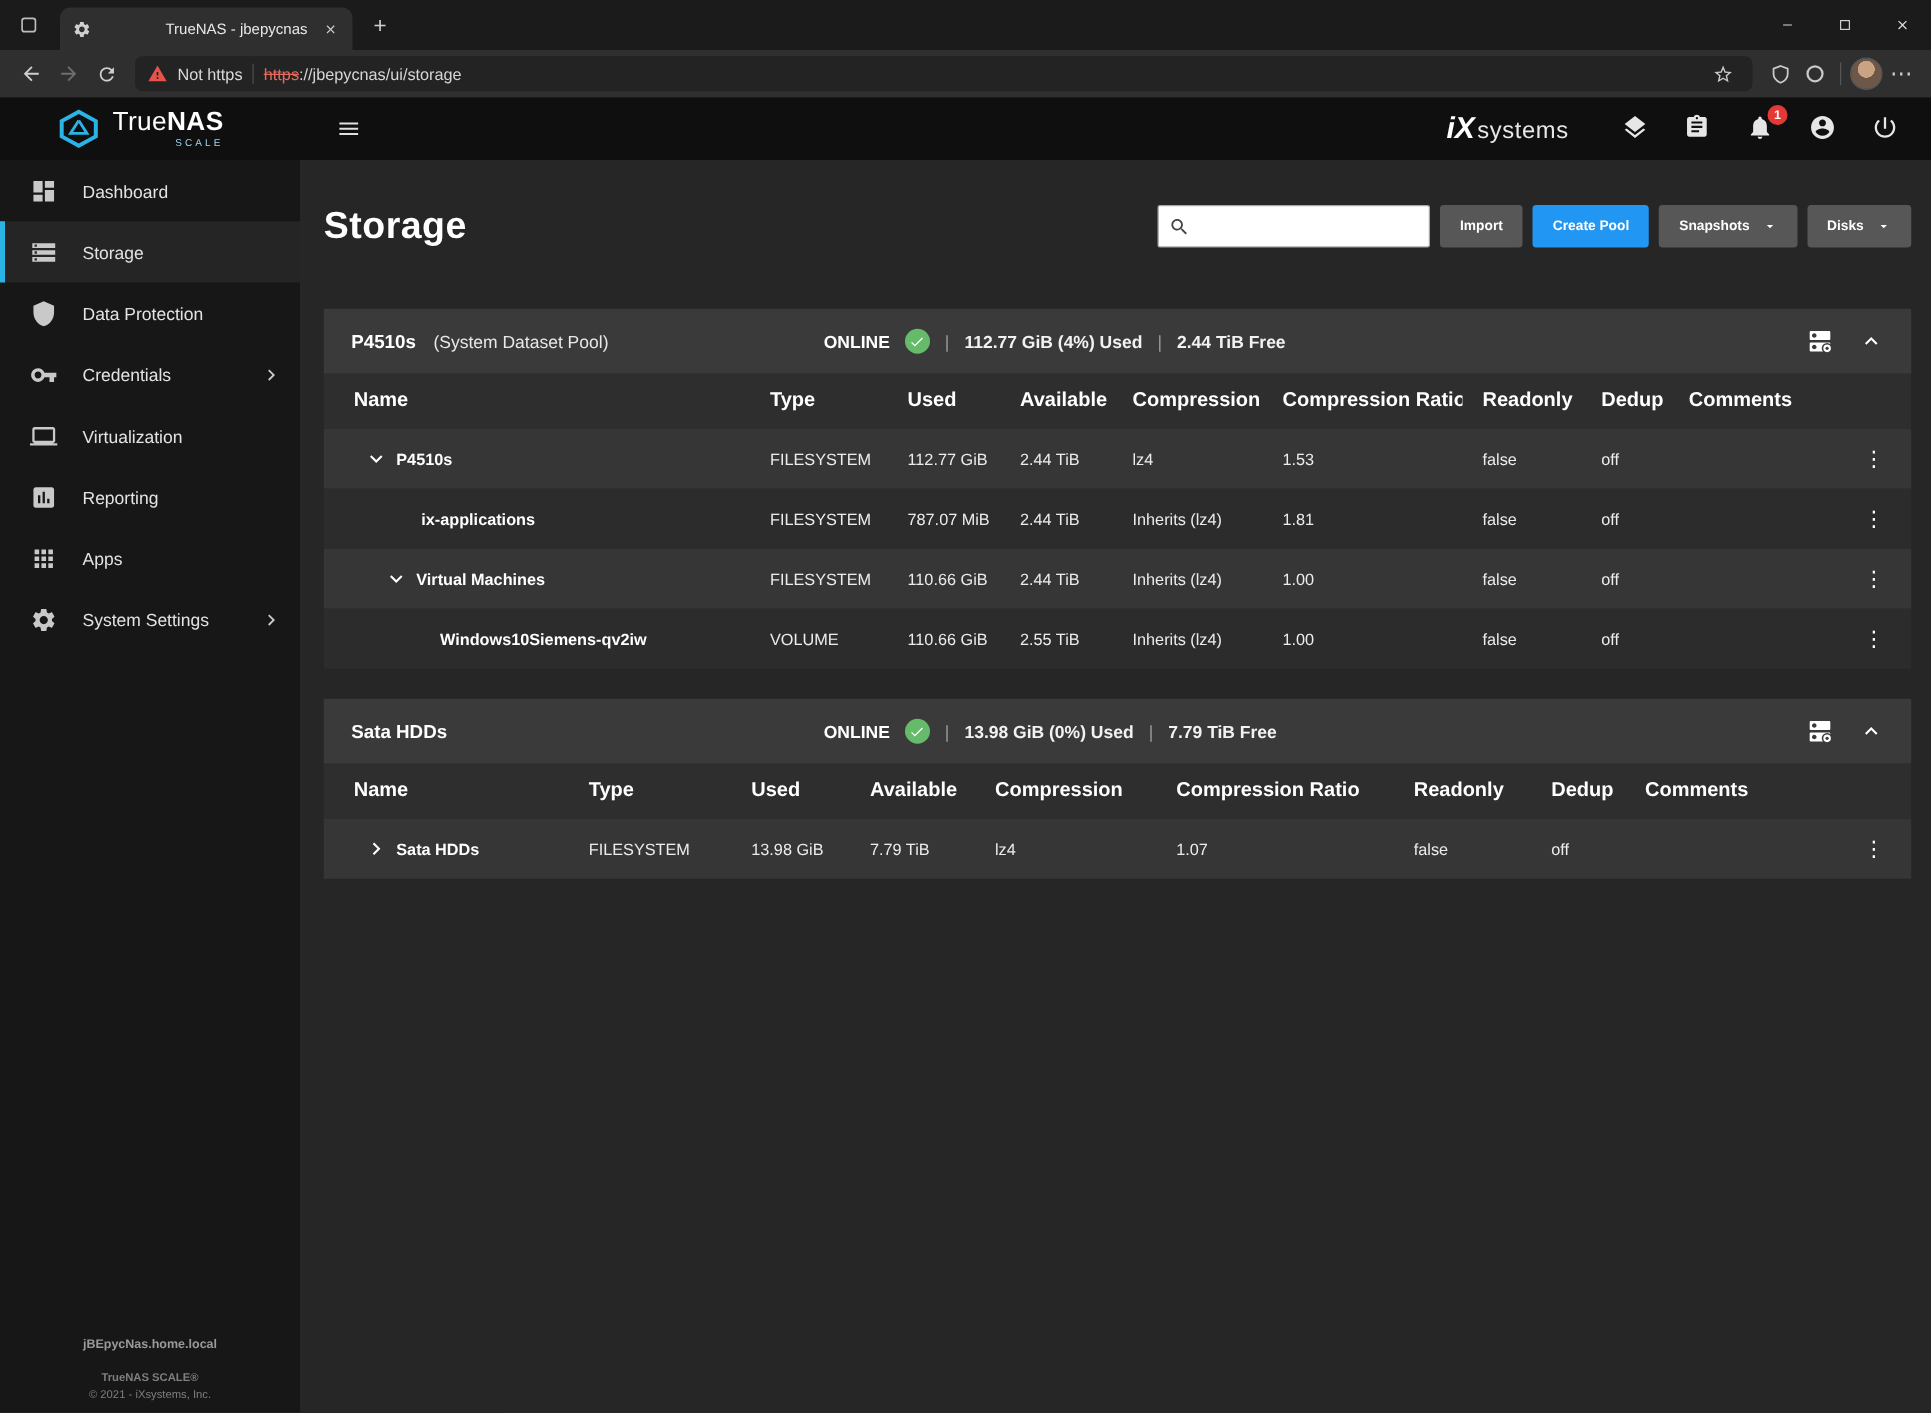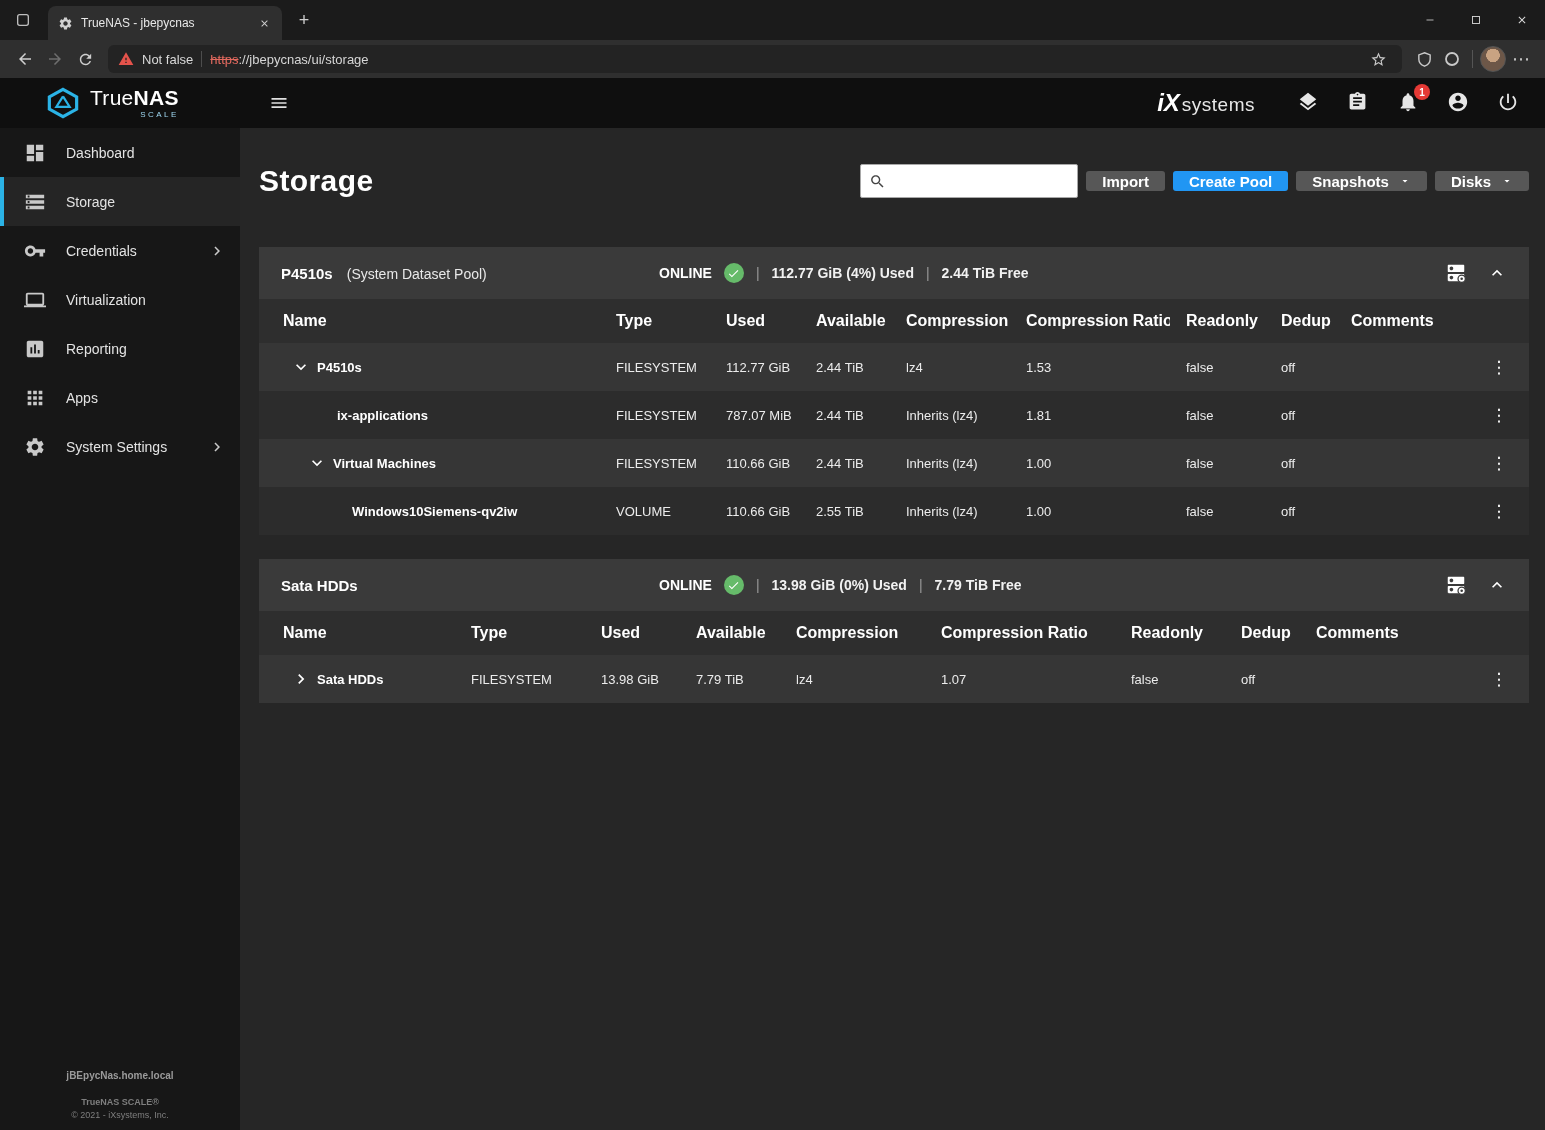--- a/index.html
+++ b/index.html
@@ -10,21 +10,21 @@
   }
   *{box-sizing:border-box;margin:0;padding:0;}
   body{width:1545px;height:1130px;overflow:hidden;background:var(--mainbg);
        font-family:"Liberation Sans",sans-serif;color:#fff;}
   svg{display:block;}
 
   
   .tab-strip{height:40px;background:var(--tabstrip);display:flex;align-items:center;}
   .tab-actions{width:30px;height:28px;margin-left:8px;border-radius:4px;display:flex;align-items:center;justify-content:center;color:#bdbdbd;}
   .tab{width:234px;height:34px;align-self:flex-end;background:var(--toolbar);border-radius:8px 8px 0 0;display:flex;align-items:center;padding:0 8px 0 10px;margin-left:10px;gap:8px;}
-  .tab-title{flex:1;font-size:12px;color:#e8e8e8;white-space:nowrap;overflow:hidden;}
+  .tab-title{flex:1;font-size:12px;color:#e8e8e8;white-space:nowrap;overflow:hidden;text-align:right;}
   .tab-close{width:20px;height:20px;border-radius:4px;display:flex;align-items:center;justify-content:center;color:#cfcfcf;}
   .new-tab{width:28px;height:28px;margin-left:8px;display:flex;align-items:center;justify-content:center;color:#cfcfcf;font-size:18px;border-radius:4px;}
   .win-controls{margin-left:auto;display:flex;height:40px;}
   .win-btn{width:46px;height:40px;display:flex;align-items:center;justify-content:center;color:#dadada;}
 
   .toolbar{height:38px;background:var(--toolbar);display:flex;align-items:center;padding:0 10px;}
   .nav-btn{width:30px;height:30px;display:flex;align-items:center;justify-content:center;color:#cfcfcf;border-radius:4px;}
   .nav-btn.disabled{color:#6e6e6e;}
   .omnibox{flex:1;height:28px;background:var(--omnibox);border-radius:6px;margin:0 8px;display:flex;align-items:center;padding:0 10px;gap:8px;font-size:13px;}
   .omni-sep{width:1px;height:16px;background:#4d4d4d;}
@@ -61,21 +61,21 @@
   .side-host{font-size:10px;font-weight:700;color:#9a9a9a;margin-bottom:16px;}
   .side-prod{font-size:9px;font-weight:700;color:#7f7f7f;margin-bottom:3px;}
   .side-copy{font-size:9px;color:#7f7f7f;}
 
   main{flex:1;padding:0 16px 0 19px;background:var(--mainbg);}
   .title-row{display:flex;align-items:center;margin-top:34px;height:38px;}
   .page-title{font-size:30px;font-weight:700;letter-spacing:.4px;}
   .search-box{margin-left:auto;width:218px;height:34px;background:#fff;border:1px solid #a8a8a8;border-radius:2px;display:flex;align-items:center;padding:0 8px;gap:6px;}
   .search-box svg{color:#444;flex:none;}
   .search-box input{flex:1;min-width:0;border:0;outline:0;background:transparent;font-size:14px;color:#222;font-family:inherit;}
-  .btn{height:20px;margin-left:8px;border:0;border-radius:3px;background:#575757;color:#fff;font-size:15px;font-weight:700;font-family:inherit;padding:0 16px;display:flex;align-items:center;gap:10px;cursor:pointer;}
+  .btn{height:34px;margin-left:8px;border:0;border-radius:3px;background:#575757;color:#fff;font-size:11px;font-weight:700;font-family:inherit;padding:0 16px;display:flex;align-items:center;gap:10px;cursor:pointer;}
   .btn.primary{background:var(--accent);}
 
   
   .card{margin-top:47px;}
   .card + .card{margin-top:24px;}
   .card-header{height:52px;background:var(--cardheader);display:flex;align-items:center;padding:0 22px;}
   .pool-title{width:378px;display:flex;align-items:baseline;gap:14px;}
   .pool-name{font-size:15px;font-weight:700;}
   .pool-sub{font-size:14px;color:#e8e8e8;}
   .pool-status{display:flex;align-items:center;gap:12px;font-size:14px;}
@@ -162,21 +162,21 @@
     <svg width="17" height="17" viewBox="0 0 24 24" fill="currentColor">
         <path d="M17.65 6.35C16.2 4.9 14.21 4 12 4c-4.42 0-7.99 3.58-7.99 8s3.57 8 7.99 8c3.73 0 6.84-2.55 7.73-6h-2.08c-.82 2.33-3.04 4-5.65 4-3.31 0-6-2.69-6-6s2.69-6 6-6c1.66 0 3.14.69 4.22 1.78L13 11h7V4l-2.35 2.35z"></path>
       </svg>
   </div>
   <div class="omnibox">
     <span>
       <svg width="16" height="16" viewBox="0 0 24 24" fill="#e5534b">
           <path d="M1 21h22L12 2 1 21zm12-3h-2v-2h2v2zm0-4h-2v-4h2v4z"></path>
         </svg>
     </span>
-    <span class="not-secure">Not false</span>
+    <span class="not-secure">Not https</span>
     <span class="omni-sep"></span>
     <span class="url"><span class="scheme">https</span><span>://jbepycnas/ui/storage</span></span>
     <span class="omni-spacer"></span>
     <span class="tb-icon">
       <svg width="17" height="17" viewBox="0 0 24 24" fill="currentColor">
           <path d="M22 9.24l-7.19-.62L12 2 9.19 8.63 2 9.24l5.46 4.73L5.82 21 12 17.27 18.18 21l-1.63-7.03L22 9.24zM12 15.4l-3.76 2.27 1-4.28-3.32-2.88 4.38-.38L12 6.1l1.71 4.04 4.38.38-3.32 2.88 1 4.28L12 15.4z"></path>
         </svg>
     </span>
   </div>
   <div class="tb-icon">
@@ -259,20 +259,28 @@
         </span>
       <span>Dashboard</span>
     </div>
     <div class="side-item active">
       <span class="s-icon">
           <svg width="22" height="22" viewBox="0 0 24 24" fill="currentColor">
             <path d="M2 20h20v-4H2v4zm2-3h2v2H4v-2zM2 4v4h20V4H2zm4 3H4V5h2v2zm-4 7h20v-4H2v4zm2-3h2v2H4v-2z"></path>
           </svg>
         </span>
       <span>Storage</span>
+    </div>
+    <div class="side-item">
+      <span class="s-icon">
+          <svg width="22" height="22" viewBox="0 0 24 24" fill="currentColor">
+            <path d="M12 1L3 5v6c0 5.55 3.84 10.74 9 12 5.16-1.26 9-6.45 9-12V5l-9-4z"></path>
+          </svg>
+        </span>
+      <span>Data Protection</span>
     </div>
     <div class="side-item">
       <span class="s-icon">
           <svg width="22" height="22" viewBox="0 0 24 24" fill="currentColor">
             <path d="M12.65 10C11.83 7.67 9.61 6 7 6c-3.31 0-6 2.69-6 6s2.69 6 6 6c2.61 0 4.83-1.67 5.65-4H17v4h4v-4h2v-4H12.65zM7 15c-1.65 0-3-1.35-3-3s1.35-3 3-3 3 1.35 3 3-1.35 3-3 3z"></path>
           </svg>
         </span>
       <span>Credentials</span>
       <span class="expand">
           <svg width="18" height="18" viewBox="0 0 24 24" fill="currentColor">

